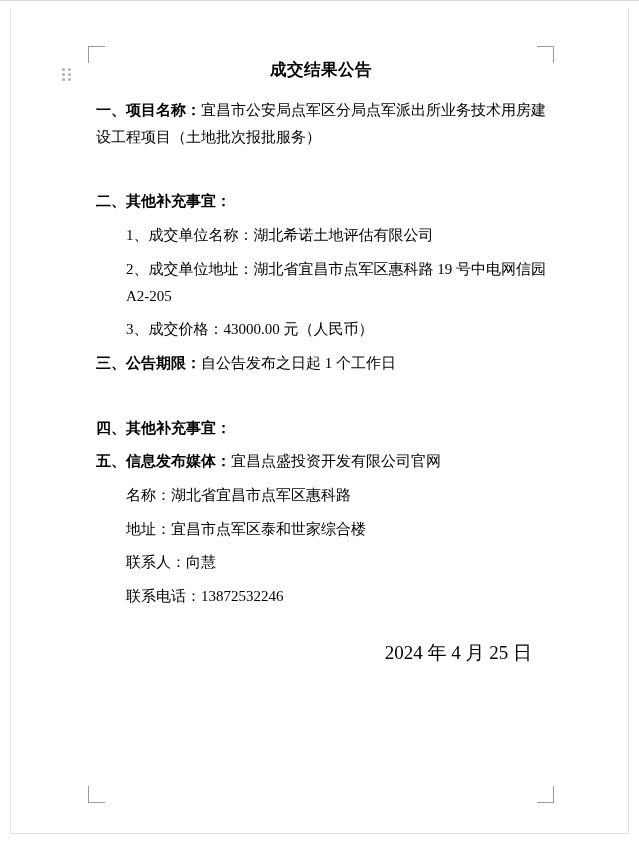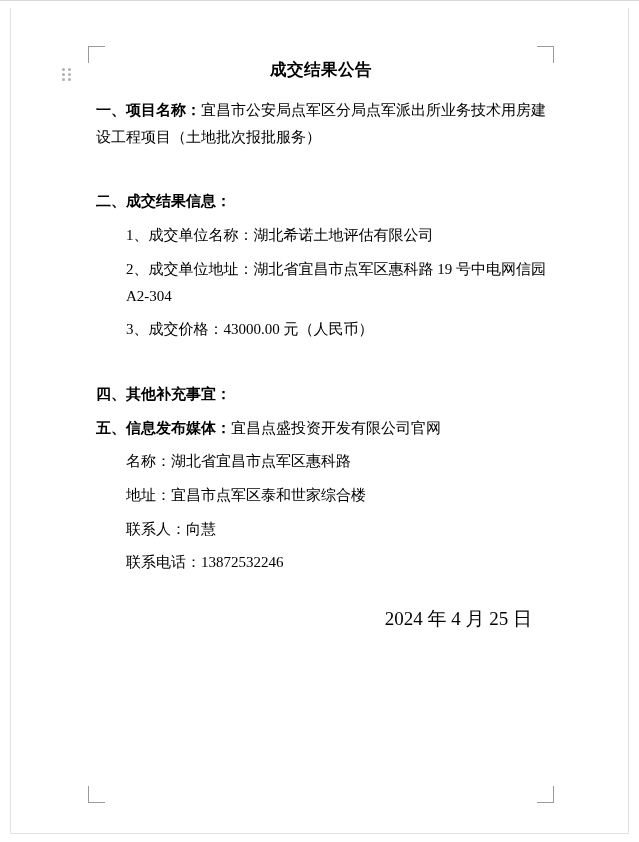--- a/index.html
+++ b/index.html
@@ -129,25 +129,28 @@
   </div>
 
   <div class="content">
 
     <div class="doc-title">成交结果公告</div>
 
     <p>
       <span class="sec">一、项目名称：</span><span>宜昌市公安局点军区分局点军派出所业务技术用房建设工程项目（土地批次报批服务）</span>
     </p>
 
-    <p class="sec">二、成交结果信息：</p>
+    <p class="sec">二、其他补充事宜：</p>
     <p class="hang">1、成交单位名称：湖北希诺土地评估有限公司</p>
-    <p class="hang">2、成交单位地址：湖北省宜昌市点军区惠科路 19 号中电网信园A2-304</p>
+    <p class="hang">2、成交单位地址：湖北省宜昌市点军区惠科路 19 号中电网信园A2-205</p>
     <p class="hang">3、成交价格：43000.00 元（人民币）</p>
 
+    <p>
+      <span class="sec">三、公告期限：</span><span>自公告发布之日起 1 个工作日</span>
+    </p>
 
     <p class="sec">四、其他补充事宜：</p>
 
     <p>
       <span class="sec">五、信息发布媒体：</span><span>宜昌点盛投资开发有限公司官网</span>
     </p>
 
     <p class="hang">名称：湖北省宜昌市点军区惠科路</p>
     <p class="hang">地址：宜昌市点军区泰和世家综合楼</p>
     <p class="hang">联系人：向慧</p>

